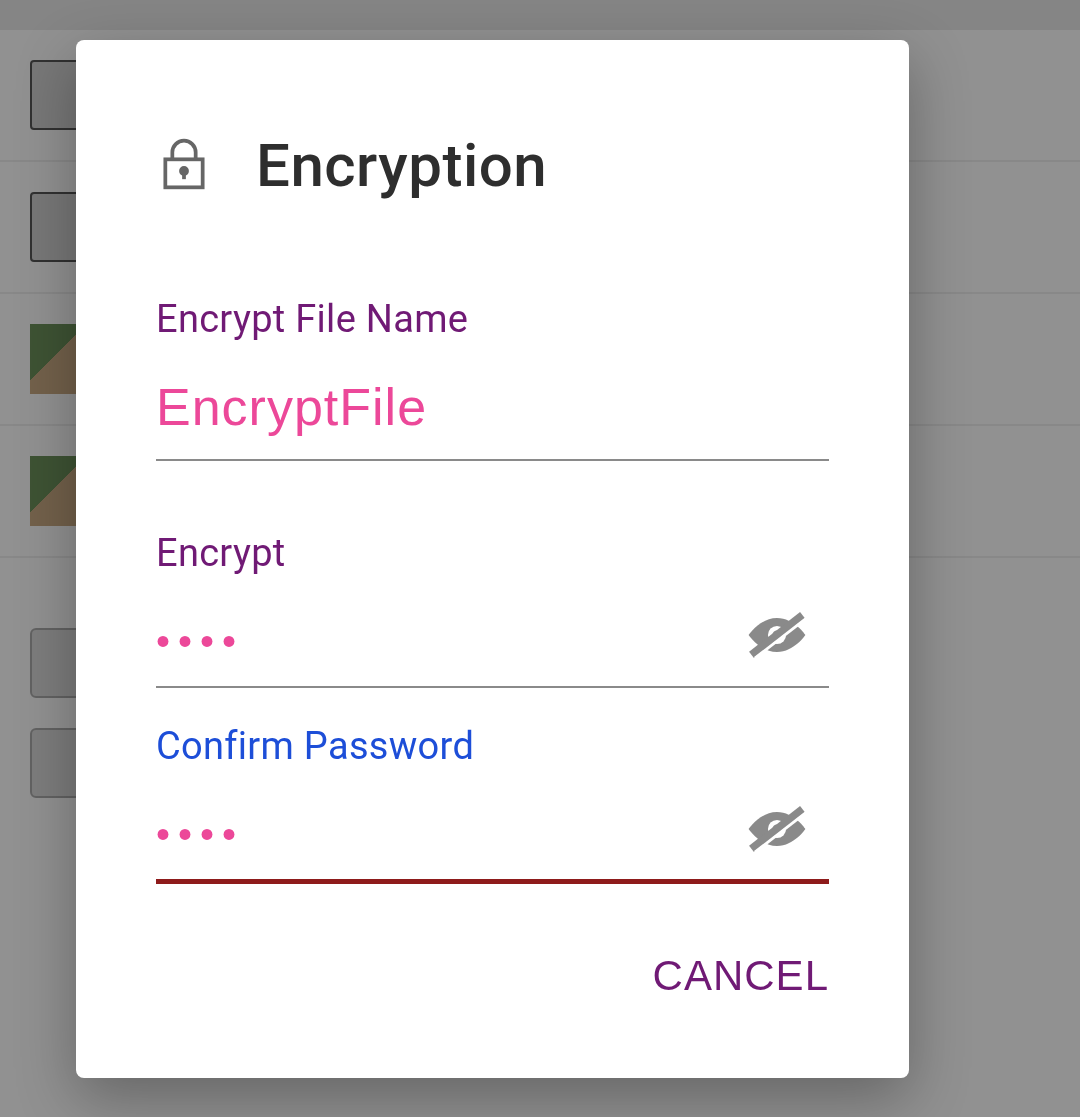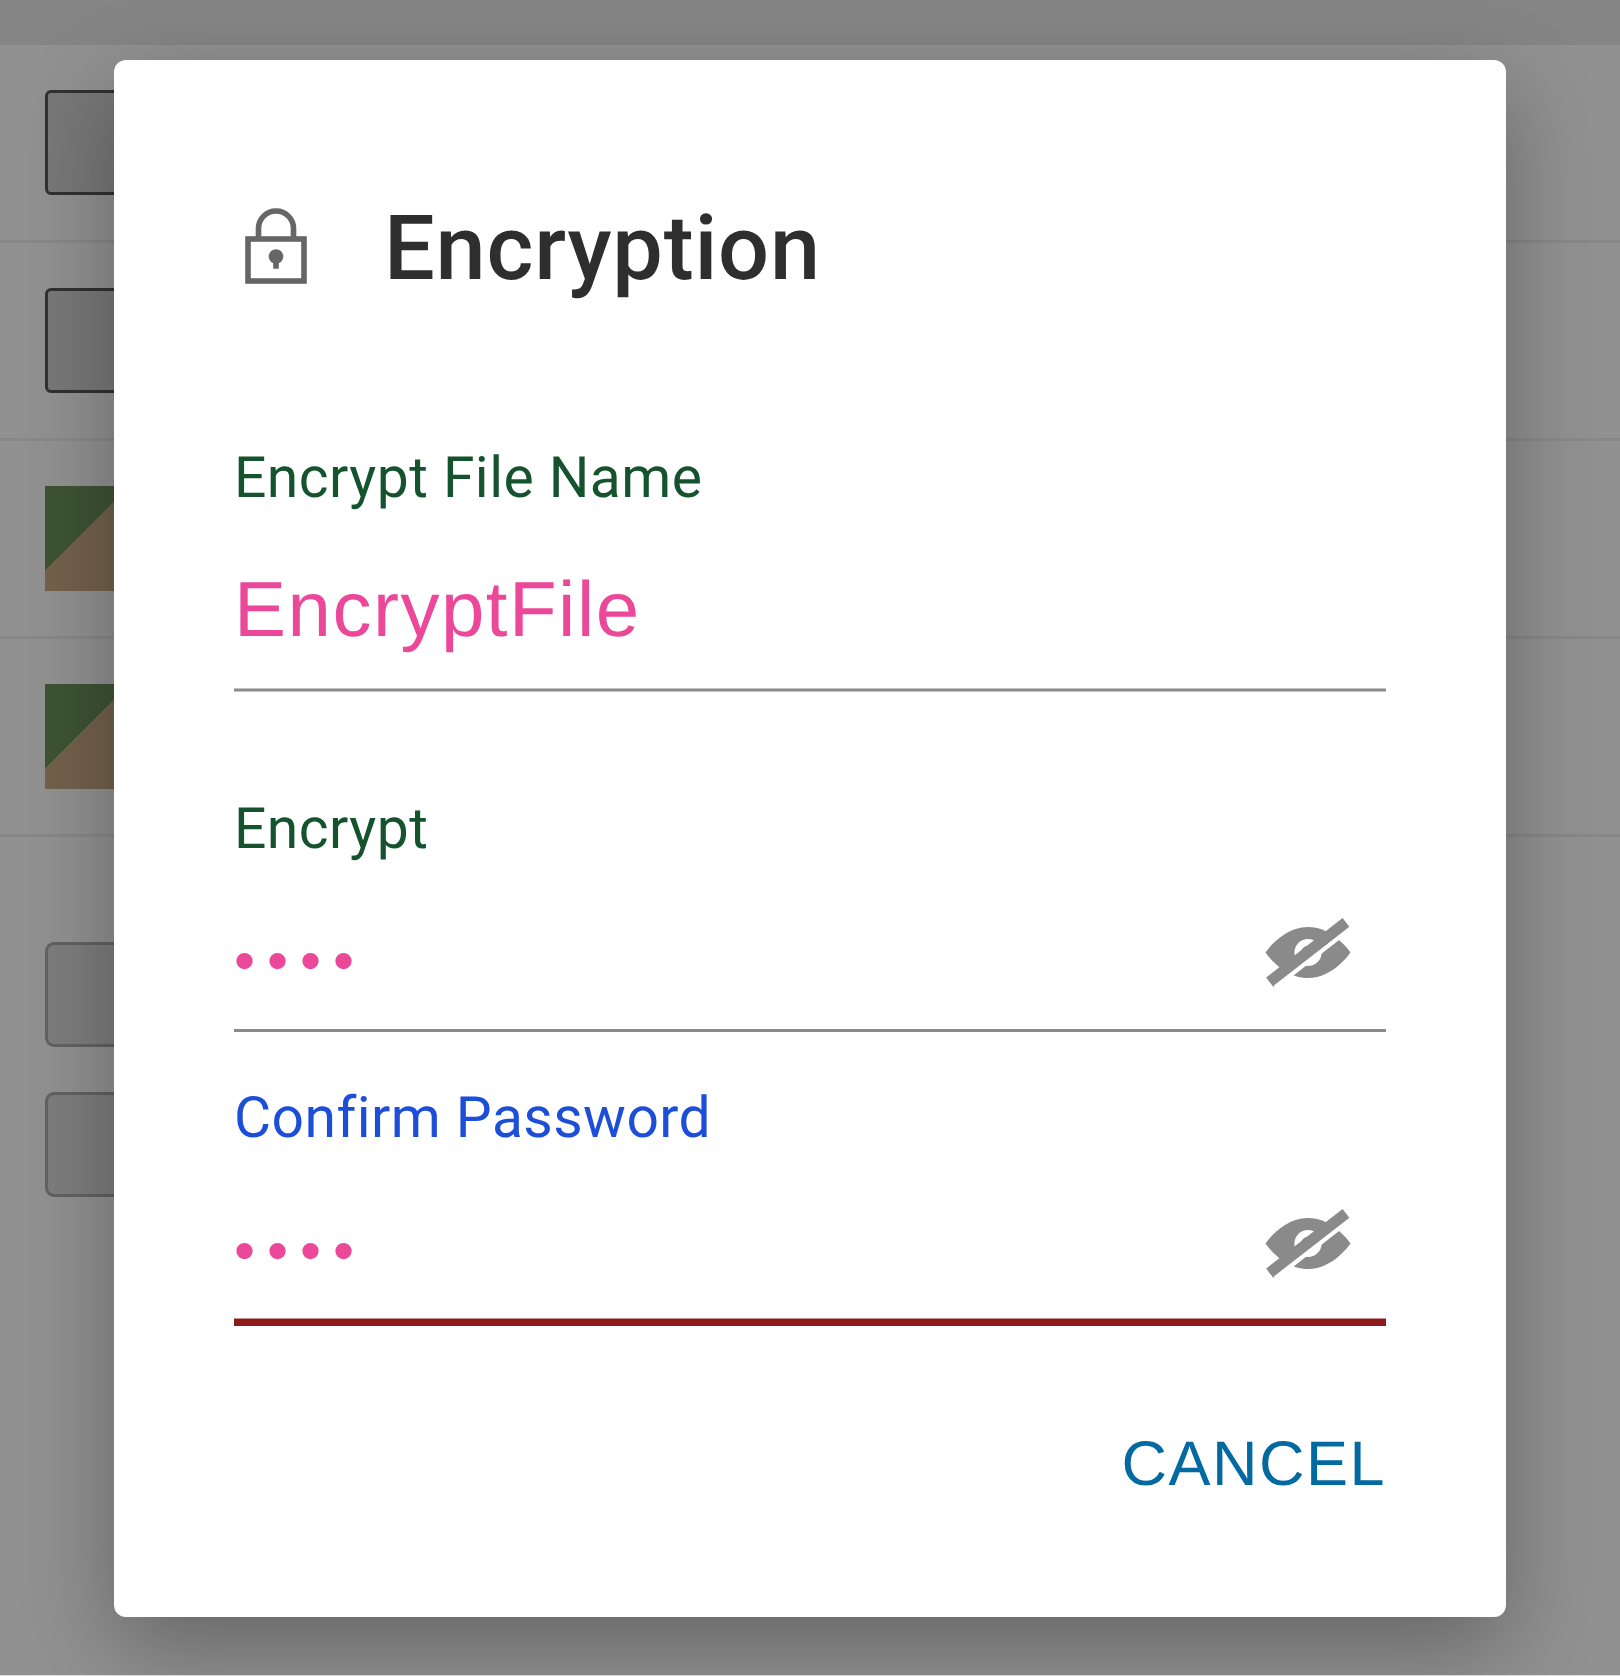--- a/index.html
+++ b/index.html
@@ -16,36 +16,36 @@
   .bg-check::after { content: ""; position: absolute; left: 11px; top: 13px; width: 16px; height: 8px; border-left: 4px solid #fff; border-bottom: 4px solid #fff; transform: rotate(-45deg); }
   .bg-timestamp { font-size: 38px; color: #555; margin-left: 160px; margin-top: -20px; }
 
   
   .scrim { position: absolute; inset: 0; background: rgba(0,0,0,0.42); }
 
   
   .dialog {
     position: absolute;
     left: 76px; top: 40px;
-    width: 928px; height: 1038px;
+    width: 833px; height: 1038px;
     background: #fff;
     border-radius: 8px;
     box-shadow: 0 20px 60px rgba(0,0,0,0.3);
     padding: 0 80px;
     display: flex; flex-direction: column;
   }
 
   .dialog-header { display: flex; align-items: center; gap: 44px; padding-top: 90px; }
   .dialog-title { font-size: 60px; font-weight: 500; color: #2e2e2e; letter-spacing: 0.5px; }
 
   .field-group { margin-top: 96px; }
   .field-group + .field-group { margin-top: 70px; }
   .field-group.tight { margin-top: 36px; }
 
-  .field-label { font-size: 38px; color: #14532d; letter-spacing: 0.3px; }
+  .field-label { font-size: 38px; color: #701a75; letter-spacing: 0.3px; }
   .field-label.error { color: #1d4ed8; }
 
   .input-row { position: relative; display: flex; align-items: center; margin-top: 24px; }
   .text-input {
     flex: 1;
     border: none;
     border-bottom: 2px solid #8a8a8a;
     font-size: 52px;
     color: #ec4899;
     padding: 12px 0 22px 0;
@@ -63,21 +63,21 @@
   }
 
   .buttons {
     margin-top: auto;
     display: flex; justify-content: flex-end; gap: 64px;
     padding-bottom: 78px; padding-right: 0px;
   }
   .dlg-btn {
     background: none; border: none; cursor: pointer;
     font-size: 42px; font-weight: 500; letter-spacing: 1px;
-    color: #0369a1;
+    color: #701a75;
   }
 
   
   .lock-svg { width: 56px; height: 56px; }
   .eye-svg { width: 68px; height: 52px; }
 </style>
 </head>
 <body>
 
 <div class="bg">

